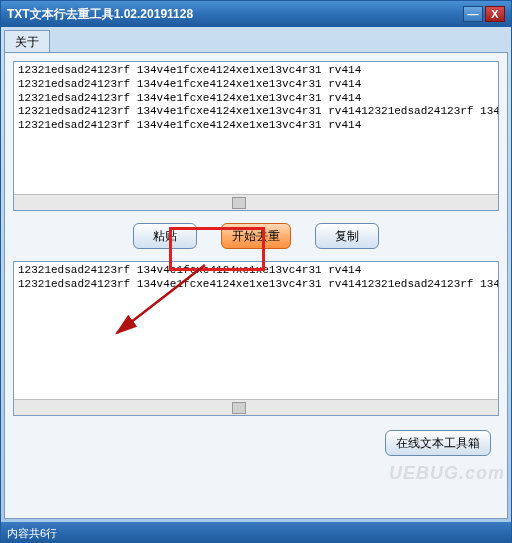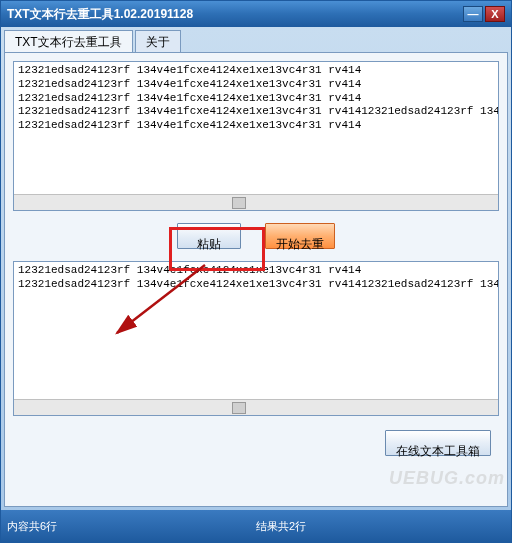--- a/index.html
+++ b/index.html
@@ -21,62 +21,62 @@
 .panel { flex: 1; background: #f0f5fa; border: 1px solid #7a9abf; padding: 8px; display: flex; flex-direction: column; gap: 8px; }
 
 .textbox-wrap { border: 1px solid #7a9abf; background: #b91c1c; display: flex; flex-direction: column; }
 .textbox-wrap.top { height: 150px; }
 .textbox-wrap.bottom { height: 155px; }
 .textbox { flex: 1; overflow: auto; padding: 2px 4px; font-family: "Courier New", monospace; font-size: 11px; white-space: pre; line-height: 1.25; border: none; outline: none; resize: none; }
 .hscroll { height: 16px; background: #e8e8e8; border-top: 1px solid #c0c0c0; position: relative; }
 .hscroll::before { content: ""; position: absolute; left: 45%; top: 2px; width: 12px; height: 10px; background: #d0d0d0; border: 1px solid #999; }
 
 .btnrow { display: flex; justify-content: center; gap: 24px; padding: 4px 0; }
-.btn { min-width: 64px; height: 26px; background: linear-gradient(to bottom, #fff 0%, #e6eef7 50%, #d2e0f0 100%); border: 1px solid #6a8aaf; border-radius: 1px; font-size: 12px; cursor: pointer; padding: 12px 10px; }
+.btn { min-width: 64px; height: 26px; background: linear-gradient(to bottom, #fff 0%, #e6eef7 50%, #d2e0f0 100%); border: 1px solid #6a8aaf; border-radius: 6px; font-size: 12px; cursor: pointer; padding: 4px 10px; }
 .btn.highlight { background: linear-gradient(to bottom, #ffd9b5 0%, #ffb070 50%, #ff9040 100%); border-color: #cc6020; text-align: right; }
 
 .hl-box { position: absolute; border: 3px solid #e02020; pointer-events: none; }
 
 .bottombar { display: flex; justify-content: flex-end; gap: 20px; padding: 6px 8px; }
-.statusbar { height: 20px; background: linear-gradient(to bottom, #3a7ac0, #1e5a9e); color: #fff; font-size: 11px; display: flex; align-items: center; padding: 16px 6px; }
+.statusbar { height: 20px; background: linear-gradient(to bottom, #3a7ac0, #1e5a9e); color: #fff; font-size: 11px; display: flex; align-items: flex-start; padding: 4px 6px; }
 .statusbar .left { flex: 1; }
 .statusbar .center { flex: 1; text-align: left; }
-.watermark { position: absolute; right: 6px; bottom: 21px; color: rgba(200,200,200,0.55); font-size: 18px; font-weight: bold; font-style: italic; letter-spacing: 1px; pointer-events: none; }
+.watermark { position: absolute; right: 6px; bottom: 38px; color: rgba(200,200,200,0.55); font-size: 18px; font-weight: bold; font-style: italic; letter-spacing: 1px; pointer-events: none; }
 
 .arrow-svg { position: absolute; left: 104px; top: 228px; width: 120px; height: 90px; pointer-events: none; }
 </style>
 </head>
 <body>
 
 <div class="window">
   <div class="titlebar">
     <span class="title">TXT文本行去重工具1.02.20191128</span>
     <div class="win-btn">—</div>
     <div class="win-btn">X</div>
   </div>
 
   <div class="client">
     <div class="tabbar">
-      <div class="tab active">TXT文本行去重工具</div>
       <div class="tab">关于</div>
     </div>
 
     <div class="panel">
       <div class="textbox-wrap top">
         <textarea class="textbox" readonly="" style="">12321edsad24123rf 134v4e1fcxe4124xe1xe13vc4r31 rv414
 12321edsad24123rf 134v4e1fcxe4124xe1xe13vc4r31 rv414
 12321edsad24123rf 134v4e1fcxe4124xe1xe13vc4r31 rv414
 12321edsad24123rf 134v4e1fcxe4124xe1xe13vc4r31 rv41412321edsad24123rf 134v4e1
 12321edsad24123rf 134v4e1fcxe4124xe1xe13vc4r31 rv414</textarea>
         <div class="hscroll"></div>
       </div>
 
       <div class="btnrow">
         <button class="btn">粘贴</button>
         <button class="btn highlight">开始去重</button>
+        <button class="btn">复制</button>
       </div>
 
       <div class="textbox-wrap bottom">
         <textarea class="textbox" readonly="" style="">12321edsad24123rf 134v4e1fcxe4124xe1xe13vc4r31 rv414
 12321edsad24123rf 134v4e1fcxe4124xe1xe13vc4r31 rv41412321edsad24123rf 134v4e1</textarea>
         <div class="hscroll"></div>
       </div>
 
       <div class="bottombar">
         <button class="btn">在线文本工具箱</button>
@@ -92,15 +92,14 @@
         </marker>
       </defs>
       <line x1="100" y1="10" x2="12" y2="78" stroke="#b01010" stroke-width="2.5" marker-end="url(#ah)"></line>
     </svg>
 
     <div class="watermark">UEBUG.com</div>
   </div>
 
   <div class="statusbar">
     <span class="left">内容共6行</span>
-    <span class="center">结果共2行</span>
   </div>
 </div>
 
 </body></html>

